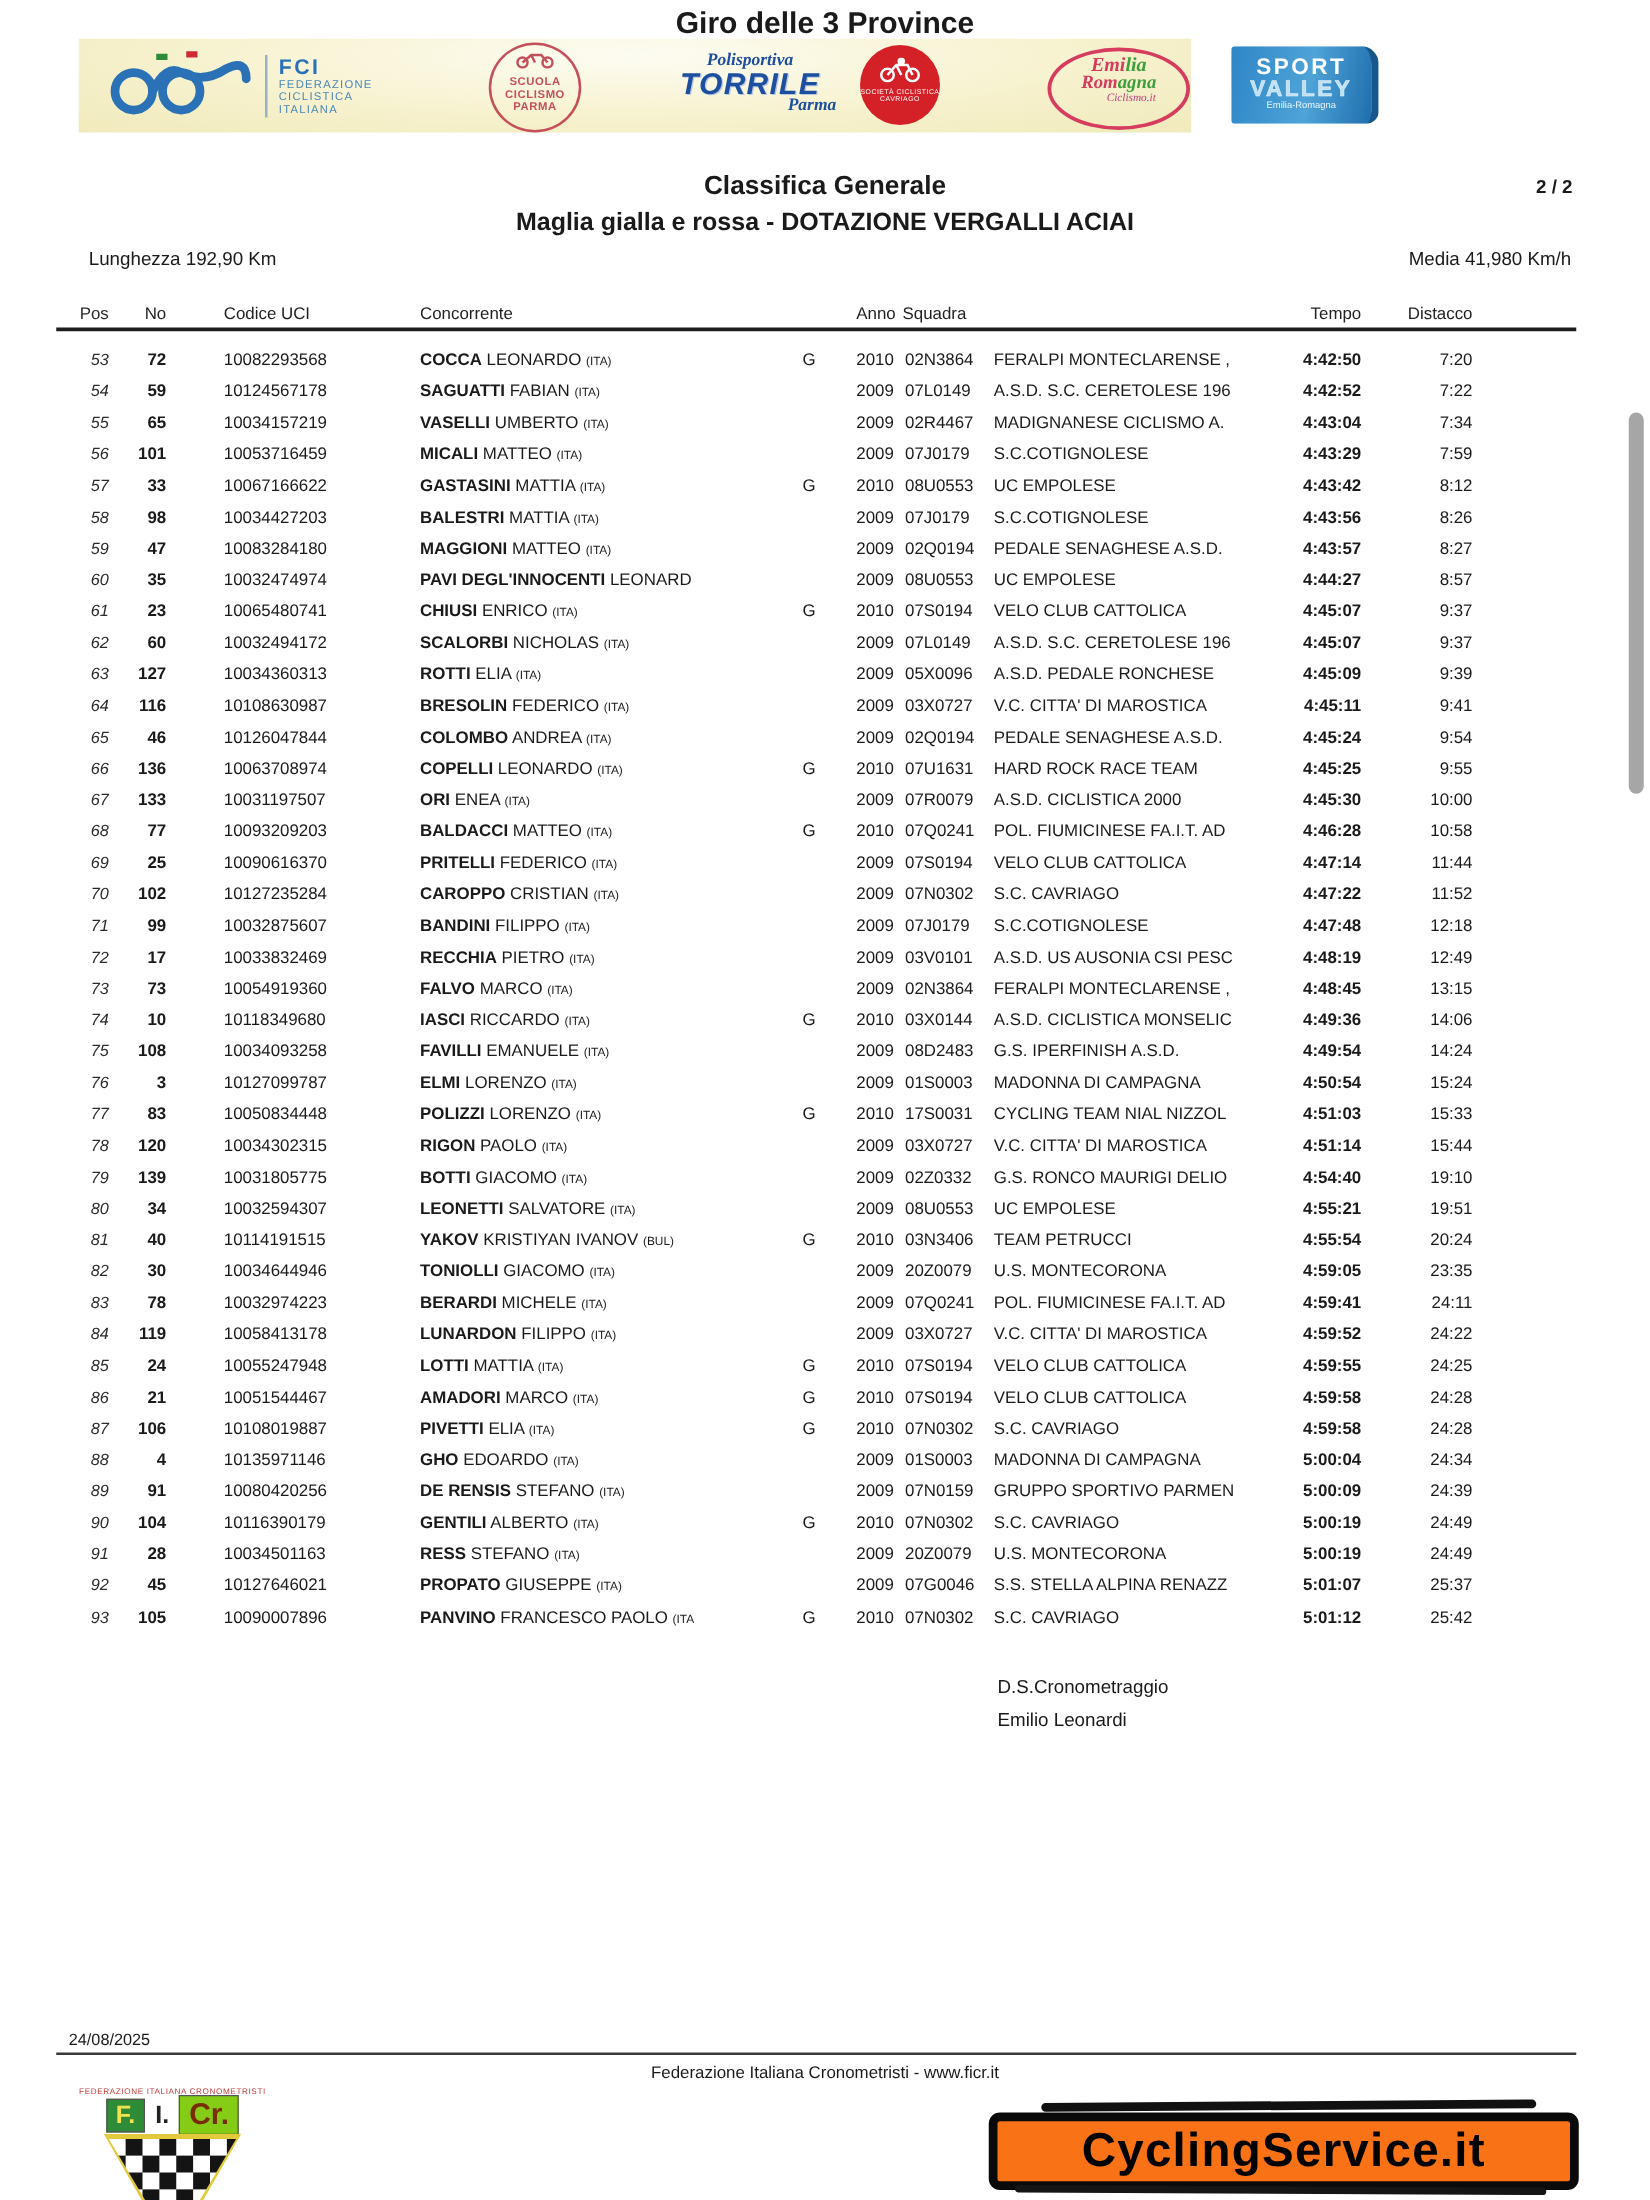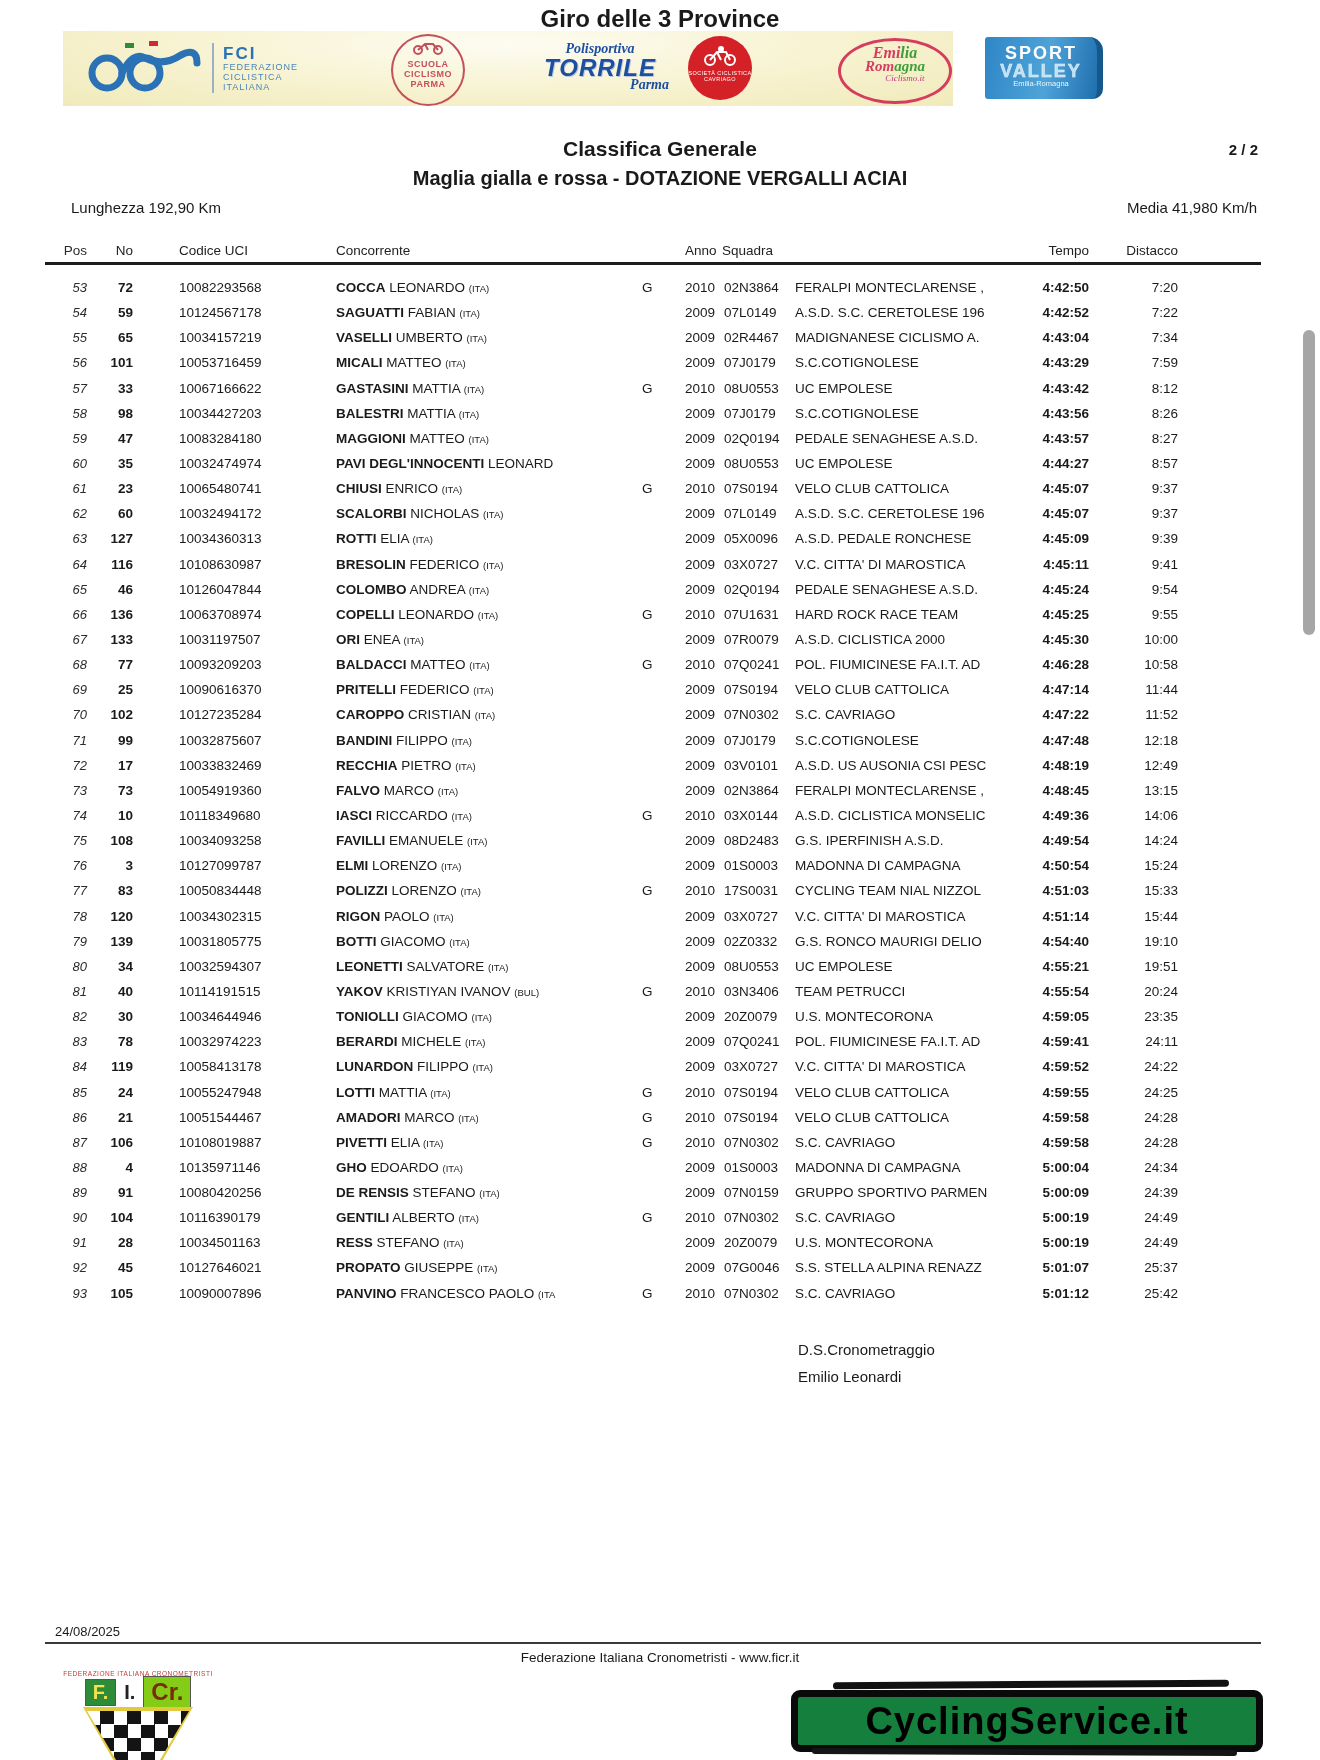--- a/index.html
+++ b/index.html
@@ -83,21 +83,21 @@
   .ficr-letters{display:flex;justify-content:center;align-items:center;gap:8px;margin-top:2px;height:26px;}
   .ficr-f{background:#2e8b37;color:#f3e24c;font-weight:bold;font-size:20px;padding:1px 7px;border:1px solid #555;}
   .ficr-i{color:#222;font-weight:bold;font-size:20px;}
   .ficr-cr{background:#84cc16;color:#7a2c07;font-weight:bold;font-size:24px;padding:1px 7px;border:1px solid #555;}
   .ficr-tri{position:relative;margin:2px auto 0;width:110px;height:96px;
             clip-path:polygon(0 0,100% 0,50% 100%);background:#e3c93c;}
   .ficr-tri .checks{position:absolute;left:4px;top:4px;width:102px;height:86px;
             clip-path:polygon(0 0,100% 0,50% 100%);
             background:repeating-conic-gradient(#141414 0% 25%, #ffffff 0% 50%) 0 0/27px 27px;}
   .cyc-box{top:1690px;left:791px;width:458px;height:48px;border:7px solid #0a0a0a;border-radius:9px;
-           background:#15803d;text-align:center;line-height:48px;font-size:38px;font-weight:bold;
+           background:#f97316;text-align:center;line-height:48px;font-size:38px;font-weight:bold;
            letter-spacing:1px;color:#000;font-family:"Liberation Sans",sans-serif;}
   .cyc-smudge-top{top:1681px;left:833px;width:396px;height:7px;background:#111;border-radius:4px;transform:rotate(-.4deg);}
   .cyc-smudge-bot{top:1749px;left:812px;width:425px;height:6px;background:#151515;border-radius:3px;transform:rotate(.3deg);}
   
   .scroll-thumb{top:330px;right:5px;width:12px;height:305px;background:#a6a6a6;border-radius:6px;}
 </style>
 </head>
 <body>
 
 <div class="page">

